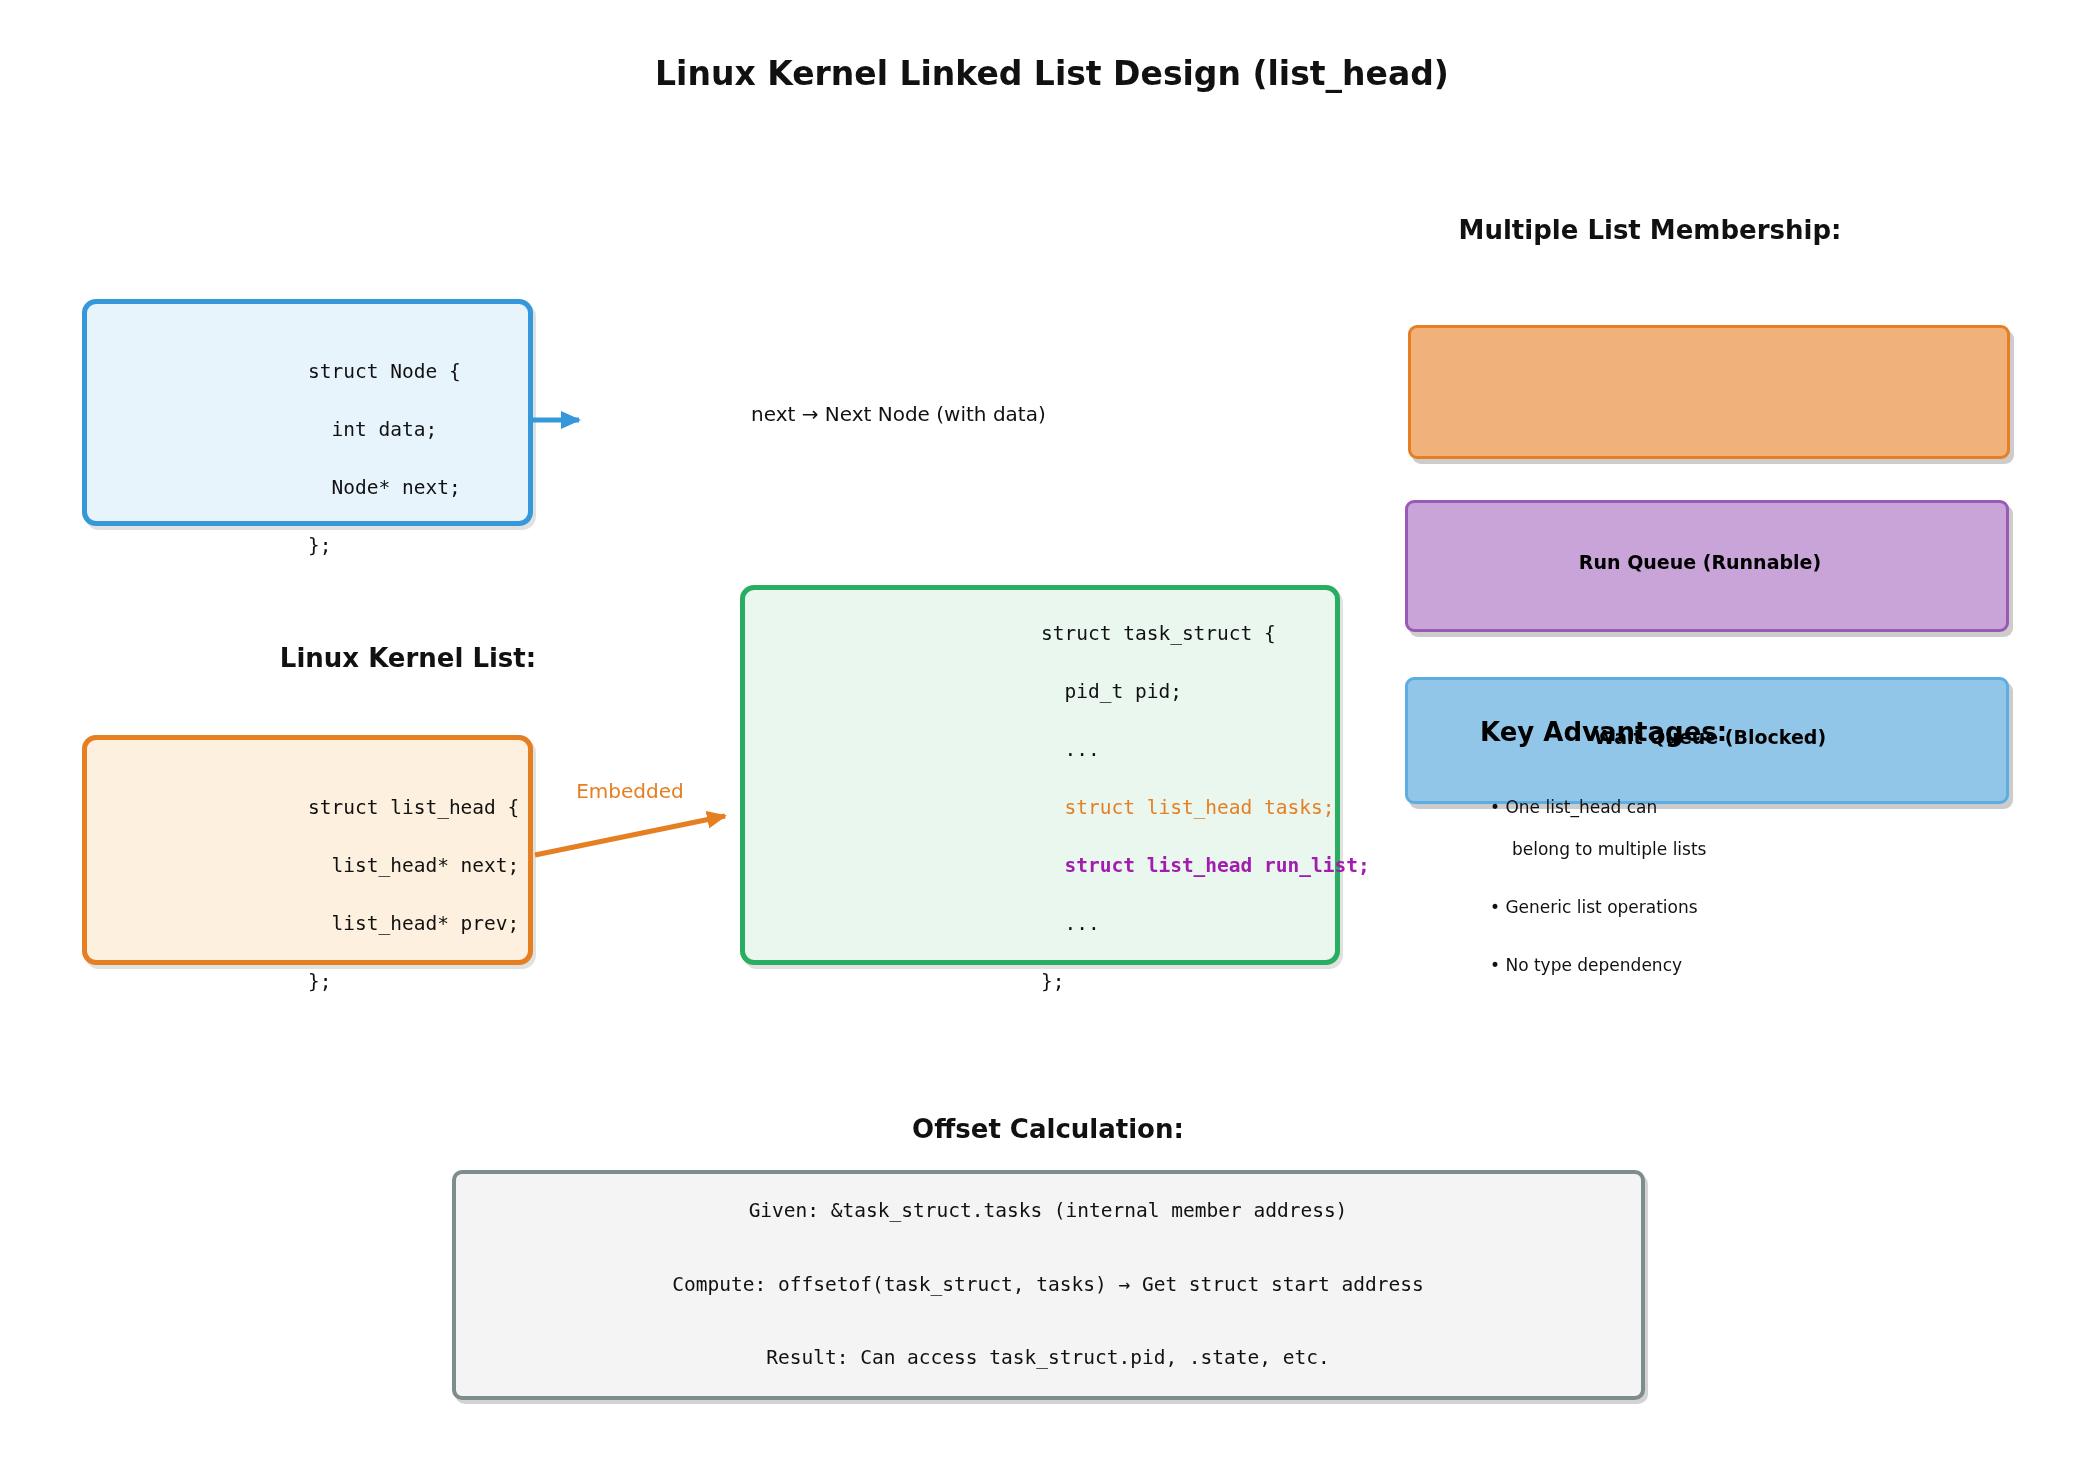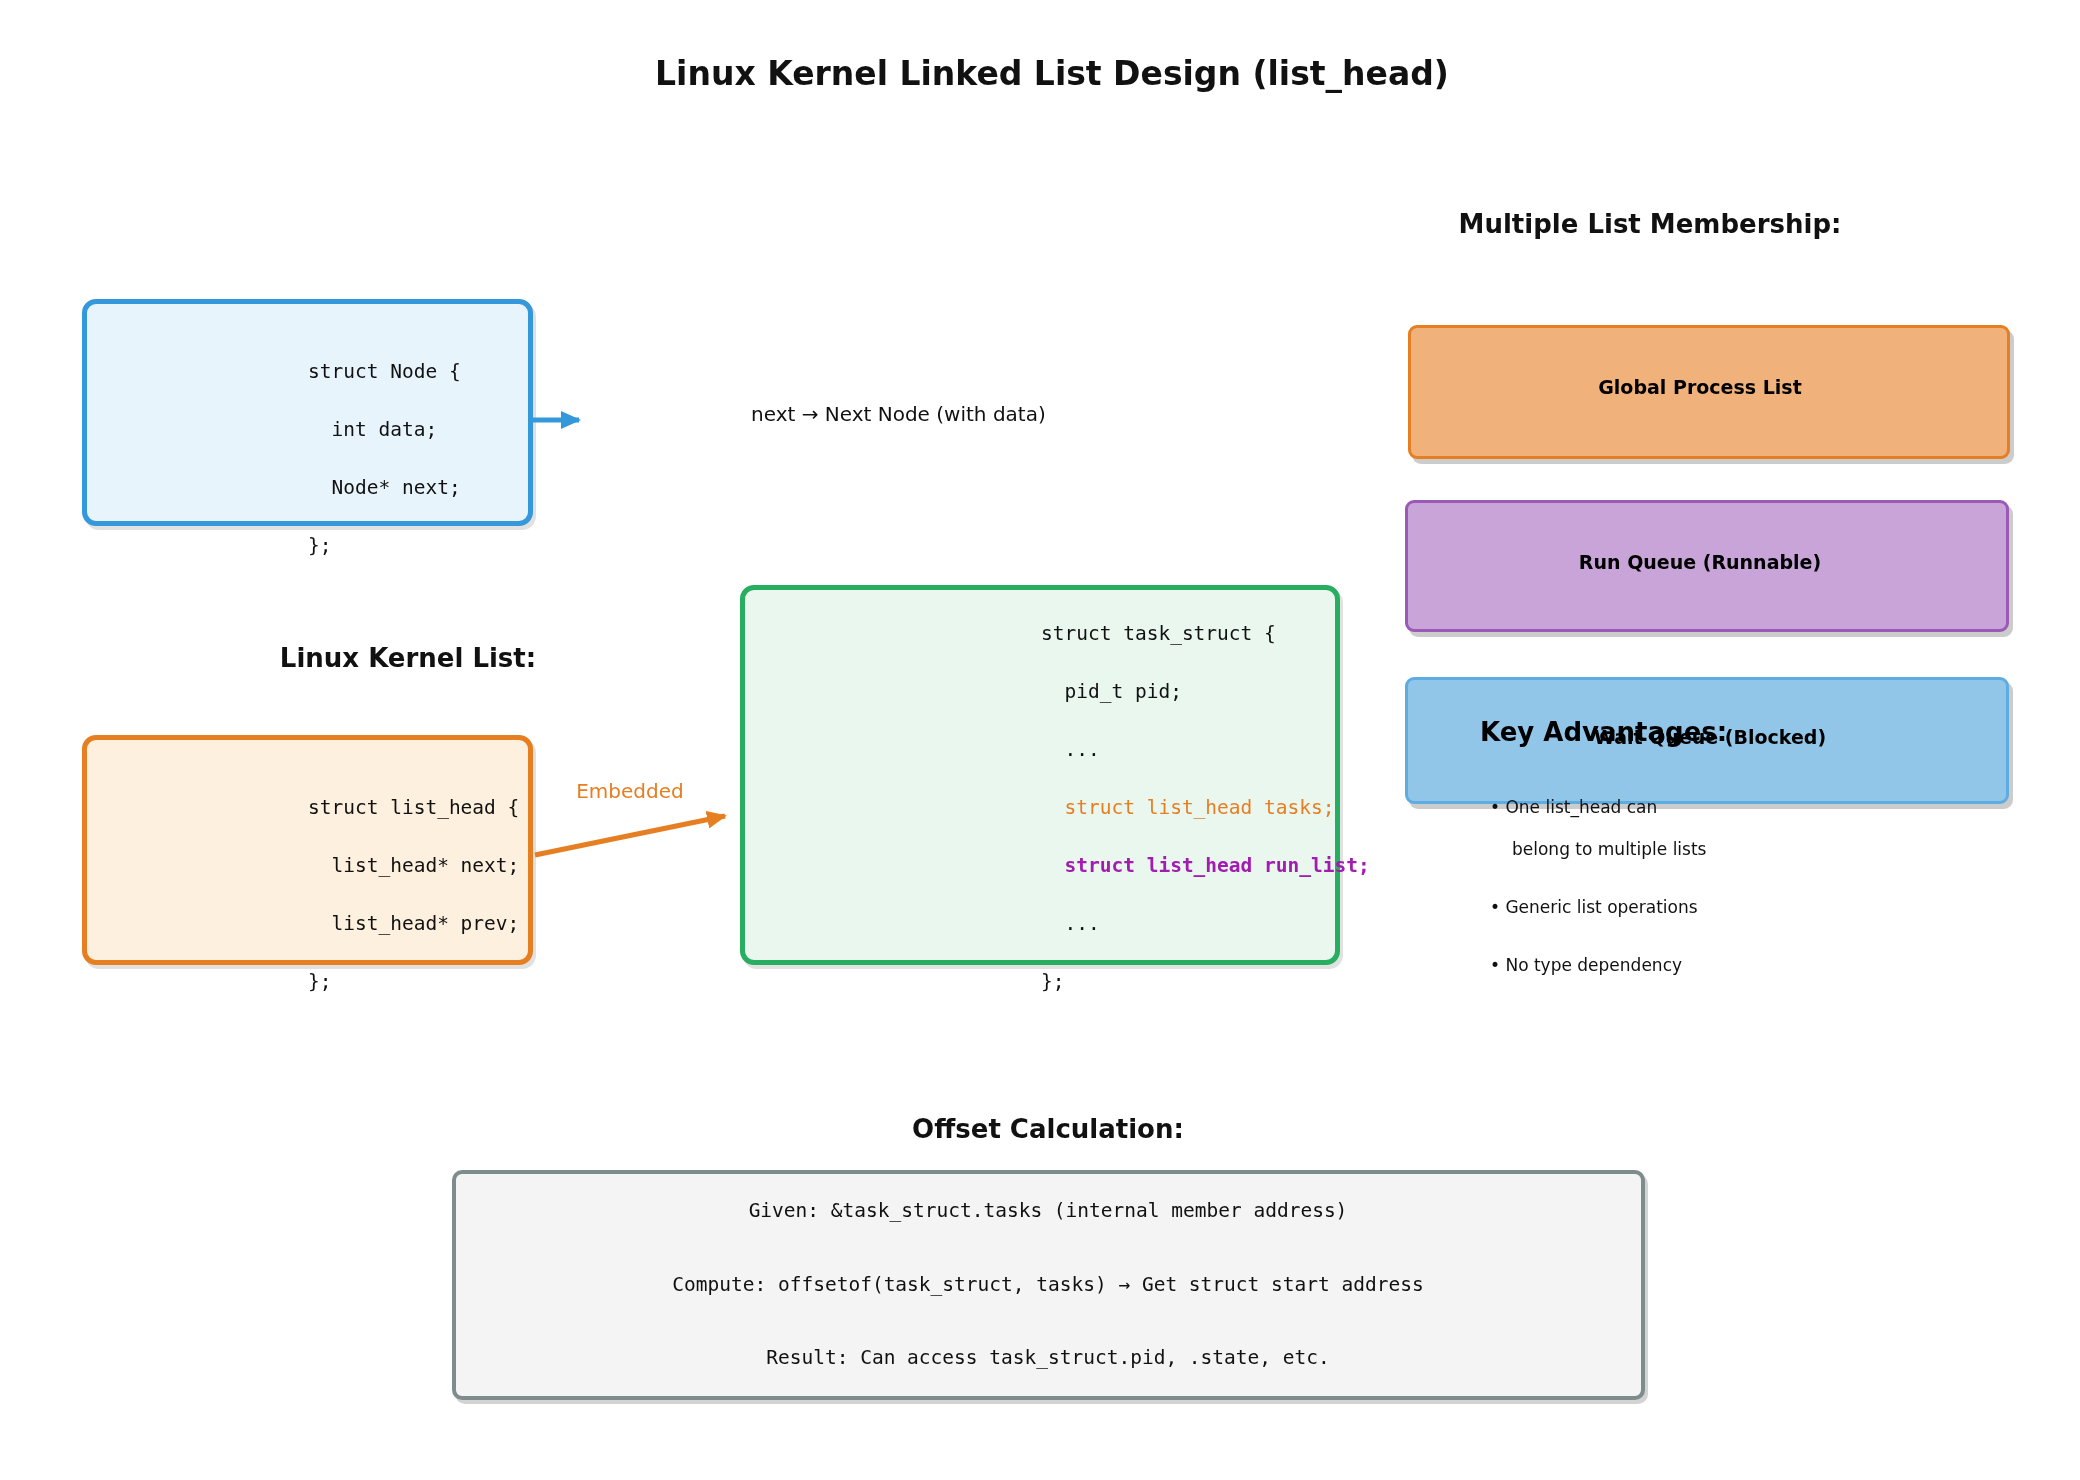--- a/index.html
+++ b/index.html
@@ -92,25 +92,24 @@
   <div class="abs" style="left:1041px;top:605px;">
     <div class="codeline">struct task_struct {</div>
     <div class="codeline">  pid_t pid;</div>
     <div class="codeline">  ...</div>
     <div class="codeline code-orange">  struct list_head tasks;</div>
     <div class="codeline code-purple">  struct list_head run_list;</div>
     <div class="codeline">  ...</div>
     <div class="codeline">};</div>
   </div>
 
-  <div class="abs center h-section" style="left:1350px;top:209px;width:600px;">Multiple List Membership:</div>
+  <div class="abs center h-section" style="left:1350px;top:215px;width:600px;">Multiple List Membership:</div>
 
 
   <div class="abs membox box-global"></div>
-  <div class="abs center memlabel" style="left:1400px;top:376px;width:600px;">Global Process List</div>
 
   <div class="abs membox box-run"></div>
   <div class="abs center memlabel" style="left:1400px;top:551px;width:600px;">Run Queue (Runnable)</div>
 
   <div class="abs membox box-wait"></div>
   <div class="abs center memlabel" style="left:1410px;top:726px;width:600px;">Wait Queue (Blocked)</div>
 
   <div class="abs keyadv" style="left:1480px;top:717px;">Key Advantages:</div>
 
   <div class="abs bullet" style="left:1490px;top:796px;">• One list_head can</div>

